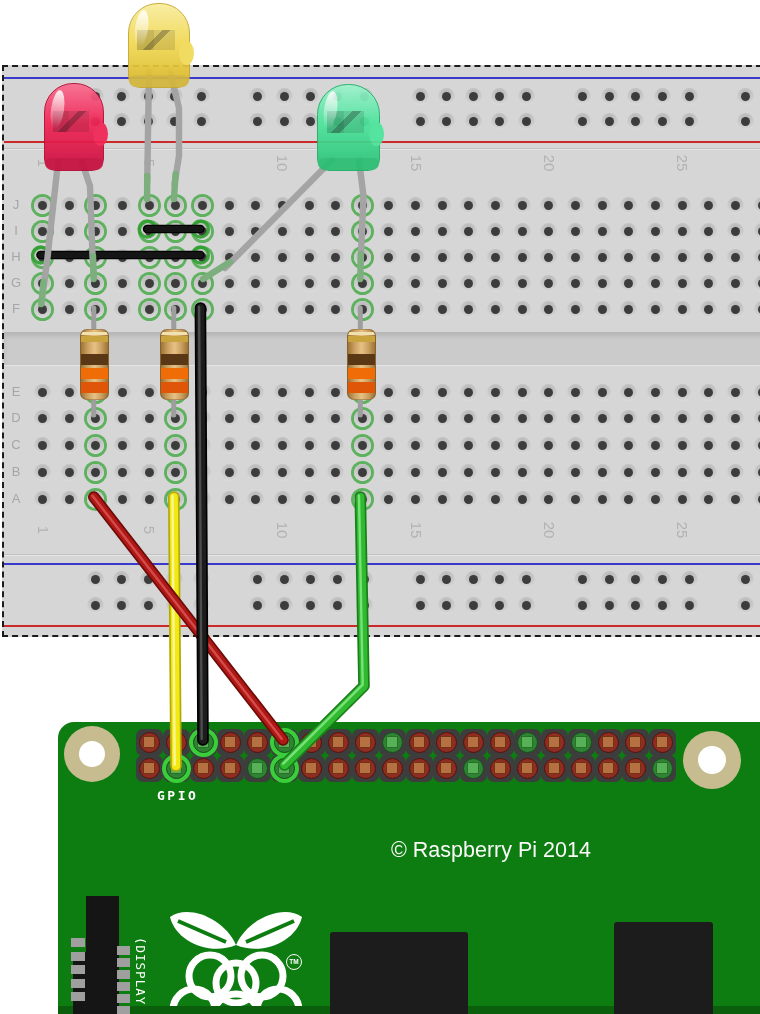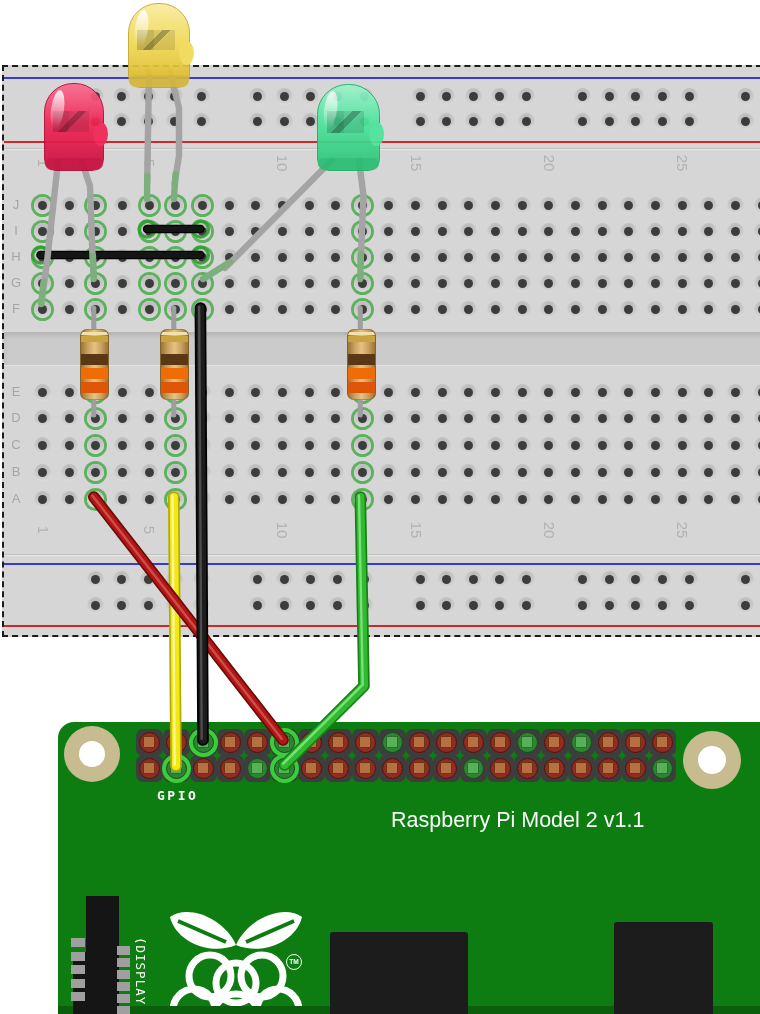--- a/index.html
+++ b/index.html
@@ -471,21 +471,21 @@
       <g>
         <circle cx="147.1" cy="229" r="8" fill="none" stroke="#2f9e2f" stroke-width="3.4" opacity="0.9"></circle>
         <circle cx="200.4" cy="229" r="8" fill="none" stroke="#2f9e2f" stroke-width="3.4" opacity="0.9"></circle>
         <path d="M 147.1 229 L 200.4 229" stroke="#000000" stroke-width="8.6" fill="none" stroke-linecap="round"></path>
         <path d="M 147.1 229 L 200.4 229" stroke="#151515" stroke-width="5.8" fill="none" stroke-linecap="round"></path>
       </g>
     </svg>
 
   <div id="pi" style="left: 58px; top: 722px; width: 710px; height: 300px; background: rgb(14, 125, 17);">
     <div class="gpio-label">GPIO</div>
-    <div class="pi-line1">Raspberry Pi Model 2 v1.1</div>
+    <div class="pi-line2">© Raspberry Pi 2014</div>
     <div class="dsi-label-clip">
       <span>(DISPLAY)</span>
     </div>
     <div class="tm-mark">TM</div>
     <svg class="pi-logo" width="152" height="150" viewBox="0 0 152 150">
       <path d="M76 47 C64 20 28 6 10 19 C16 44 50 58 76 47 Z" fill="#ffffff"></path>
       <path d="M18 23 L66 44" stroke="#0e7d11" stroke-width="4" fill="none"></path>
       <path d="M76 47 C88 20 124 6 142 19 C136 44 102 58 76 47 Z" fill="#ffffff"></path>
       <path d="M134 23 L86 44" stroke="#0e7d11" stroke-width="4" fill="none"></path>
       <g stroke="#ffffff" stroke-width="7" fill="none">

